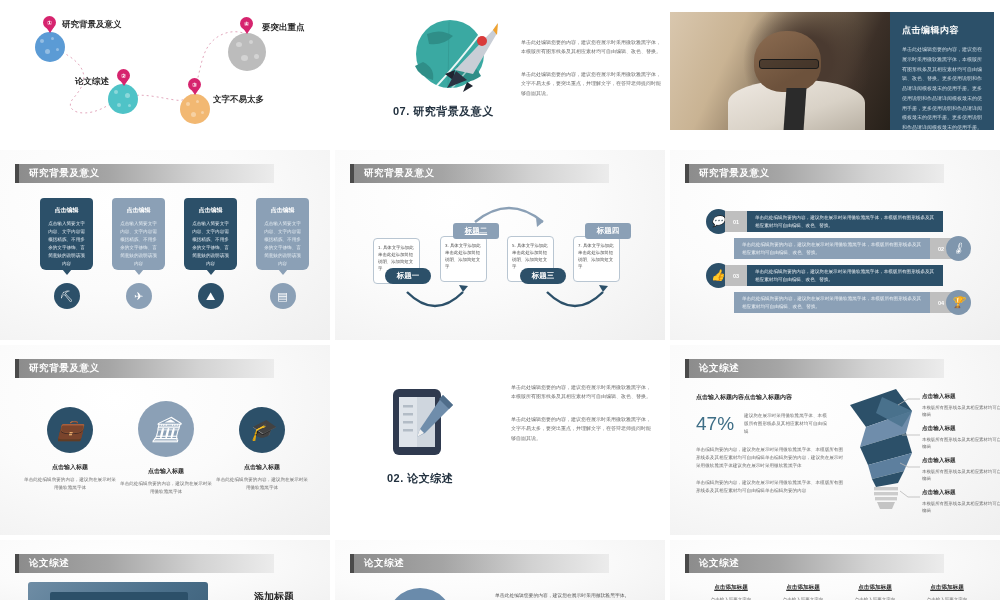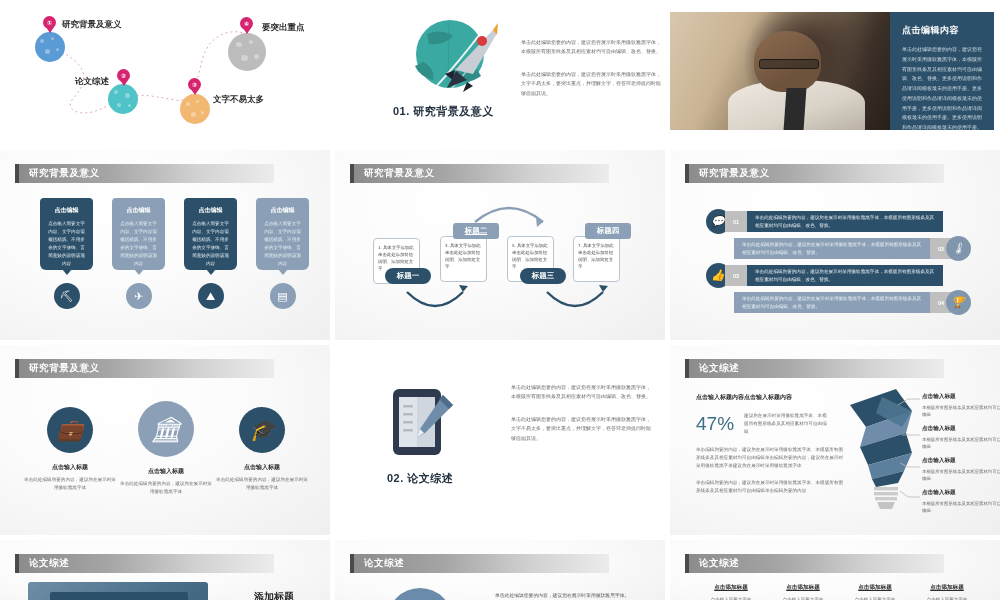--- a/index.html
+++ b/index.html
@@ -270,21 +270,21 @@
       <path d="M52,8 l-1,66" stroke="#2f8e88" stroke-width="1" opacity=".45"></path>
       <path d="M36,76 q26,-28 50,-60" stroke="#ffffff" stroke-width="2" fill="none" opacity=".9"></path>
       <path d="M46,84 q28,-30 54,-66" stroke="#ffffff" stroke-width="1.4" fill="none" opacity=".55"></path>
       <path d="M58,56 L96,16 L100,10 L99,21 L76,60 Z" fill="#c9ced6"></path>
       <path d="M96,16 L101,9 L100,21 Z" fill="#f0a22e"></path>
       <circle cx="85" cy="27" r="5" fill="#d93b3b"></circle>
       <path d="M58,56 L48,60 L56,66 Z" fill="#1f2430"></path>
       <path d="M70,68 L66,78 L76,72 Z" fill="#1f2430"></path>
       <path d="M59,57 L50,74 L70,66 Z" fill="#2b3342"></path>
     </svg>
-    <div class="bigtitle" style="left:58px;top:104px;">01. 研究背景及意义</div>
+    <div class="bigtitle" style="left:58px;top:104px;">07. 研究背景及意义</div>
     <div class="para" style="left:186px;top:38px;">单击此处编辑您要的内容，建议您在展示时采用微软雅黑字体，本模版所有图形线条及其相应素材均可自由编辑、改色、替换。</div>
     <div class="para" style="left:186px;top:70px;">单击此处编辑您要的内容，建议您在展示时采用微软雅黑字体，文字不易太多，要突出重点，并理解文字，在答辩老师提问时能够自圆其说。</div>
   </div>
 
   <div class="slide white s3">
     <div class="photo">
       <div class="shirt"></div>
       <div class="head"></div>
       <div class="glasses"></div>
       <div class="tie"></div>

